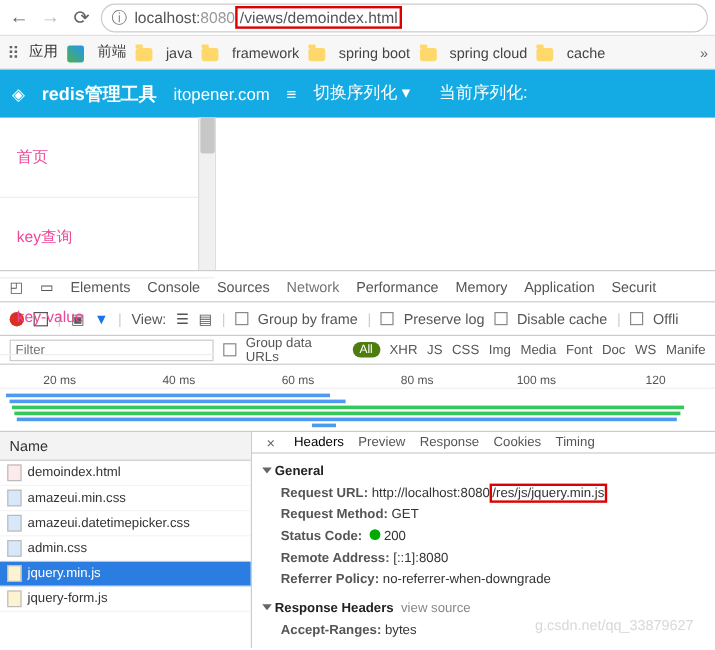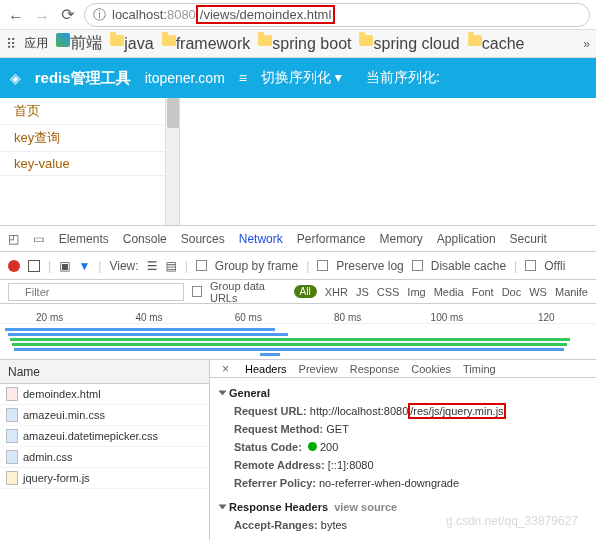--- a/index.html
+++ b/index.html
@@ -4,38 +4,38 @@
 <style>
 *{box-sizing:border-box;margin:0;padding:0;font-family:Arial,"Microsoft YaHei",sans-serif}
 body{width:596px;height:542px;overflow:hidden;background:#fff;font-size:12px;color:#333;position:relative}
 .row{display:flex;align-items:center}
 .navrow{height:30px;padding:0 6px;gap:6px;border-bottom:1px solid #e0e0e0}
 .icn{display:inline-flex;align-items:center;justify-content:center}
 .nav-btn{width:20px;height:20px;color:#616161;font-size:16px}
 .url-bar{flex:1;display:flex;align-items:center;height:24px;border:1px solid #ccc;border-radius:12px;padding:0 8px;background:#fff;color:#555;font-size:13px}
 .url-redbox{border:2px solid #d00;padding:0 2px}
 .bmrow{height:28px;padding:0 6px;gap:8px;background:#f7f7f7;border-bottom:1px solid #ddd}
-.bm{display:flex;align-items:flex-start;gap:0;color:#444;font-size:16px}
+.bm{display:flex;align-items:flex-end;gap:11px;color:#444;font-size:12px}
 .apps{color:#5f6368}
 .blue-hdr{height:40px;background:#14aae4;color:#fff;display:flex;align-items:center;padding:0 10px;gap:14px;font-size:14px}
 .brand{font-weight:bold;font-size:15px}
 .page-body{display:flex;height:128px;border-bottom:1px solid #ccc}
 .side{width:180px;border-right:1px solid #ddd;position:relative}
-.side-item{padding:4px 14px;border-bottom:1px solid #eee;color:#a16207;font-size:13px}
+.side-item{padding:24px 14px;border-bottom:1px solid #eee;color:#ec4899;font-size:13px}
 .side-sb{position:absolute;right:0;top:0;width:14px;height:100%;background:#f0f0f0;border-left:1px solid #ddd}
 .side-sb-thumb{position:absolute;top:0;left:1px;width:12px;height:30px;background:#c7c7c7;border-radius:2px}
 .copy{flex:1;display:flex;align-items:center;justify-content:center;color:#666;font-size:12px}
 .dt-tabs{height:26px;border-bottom:1px solid #ccc;display:flex;align-items:center;padding:0 8px;gap:14px;color:#555;font-size:12px}
-.dt-tabs .act{color:#1d4ed8}
+.dt-tabs .act{color:#737373}
 .dt-tool{height:28px;display:flex;align-items:center;padding:0 8px;gap:8px;border-bottom:1px solid #ccc;font-size:12px;color:#555}
 .rec{width:12px;height:12px;border-radius:50%;background:#d93025}
 .stop{width:12px;height:12px;border:1.5px solid #555}
 .cb{width:11px;height:11px;border:1px solid #888;display:inline-block}
 .filter-row{height:24px;display:flex;align-items:center;gap:8px;padding:0 8px;border-bottom:1px solid #ccc;font-size:11px;color:#555}
-.filter-inp{width:180px;height:18px;border:1px solid #ccc;padding:0 16px;font-size:11px}
+.filter-inp{width:180px;height:18px;border:1px solid #ccc;padding:0 4px;font-size:11px}
 .pill{background:#4d7c0f;color:#fff;border-radius:8px;padding:1px 6px;font-size:10px}
 .time-row{height:20px;display:flex;align-items:flex-end;font-size:10px;color:#555;border-bottom:1px solid #eee}
 .time-row span{flex:1;text-align:center}
 .wf{height:36px;border-bottom:1px solid #ccc;position:relative;background:#fff}
 .wf .bar{position:absolute;height:3px}
 .panel{display:flex;height:180px}
 .pl{width:210px;border-right:1px solid #ccc;display:flex;flex-direction:column}
 .pl-hdr{height:24px;display:flex;align-items:center;padding:0 8px;border-bottom:1px solid #ccc;background:#f3f3f3;font-size:12px;color:#333}
 .pl-list{flex:1;overflow:hidden}
 .pl-item{height:21px;display:flex;align-items:center;gap:5px;padding:0 6px;font-size:11px;color:#333;border-bottom:1px solid #f4f4f4}
@@ -206,20 +206,24 @@
           <span>amazeui.min.css</span>
         </div>
         <div class="pl-item">
           <span class="fi css"></span>
           <span>amazeui.datetimepicker.css</span>
         </div>
         <div class="pl-item">
           <span class="fi css"></span>
           <span>admin.css</span>
         </div>
+        <div class="pl-item sel">
+          <span class="fi js"></span>
+          <span>jquery.min.js</span>
+        </div>
         <div class="pl-item">
           <span class="fi js"></span>
           <span>jquery-form.js</span>
         </div>
       </div>
   </div>
   <div class="pr">
     <div class="pr-tabs">
       <span class="x">×</span>
       <span class="act">Headers</span>
@@ -230,19 +234,19 @@
     </div>
     <div class="pr-body">
       <div class="sec-t"><span class="tri"></span><span>General</span></div>
       <div class="kv" style="padding-left:14px">
         <div><b>Request URL:</b> <span>http://localhost:8080</span><span class="redbox2">/res/js/jquery.min.js</span></div>
         <div><b>Request Method:</b> <span>GET</span></div>
         <div><b>Status Code:</b> <span class="status-dot"></span><span>200</span></div>
         <div><b>Remote Address:</b> <span>[::1]:8080</span></div>
         <div><b>Referrer Policy:</b> <span>no-referrer-when-downgrade</span></div>
       </div>
-      <div class="sec-t" style="margin-top:6px"><span class="tri"></span><span>Response Headers</span> &nbsp;<span style="font-weight:bold;color:#888">view source</span></div>
+      <div class="sec-t" style="margin-top:6px"><span class="tri"></span><span>Response Headers</span> &nbsp;<span style="font-weight:normal;color:#888">view source</span></div>
       <div class="kv" style="padding-left:14px"><b>Accept-Ranges:</b> <span>bytes</span></div>
     </div>
   </div>
 </div>
 
 <div class="wm">g.csdn.net/qq_33879627</div>
 
 </body></html>

